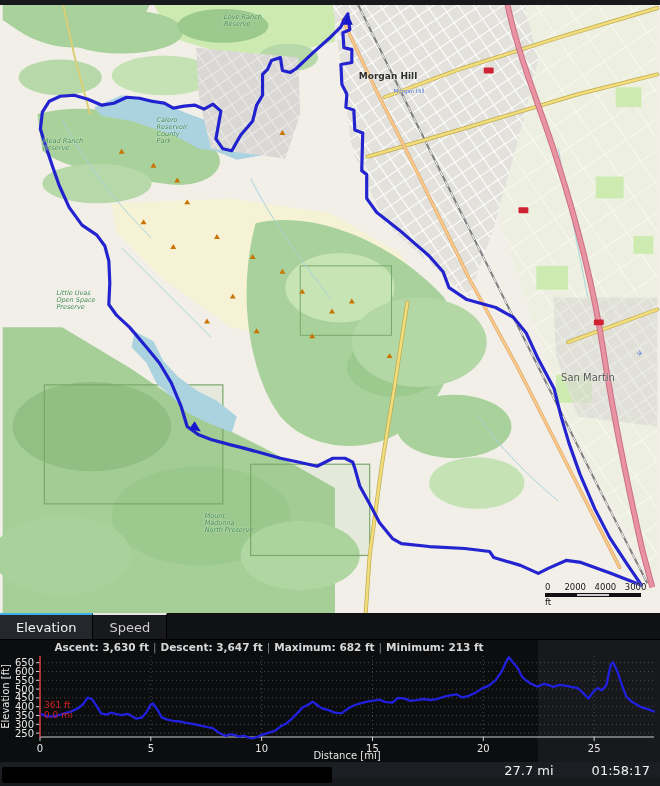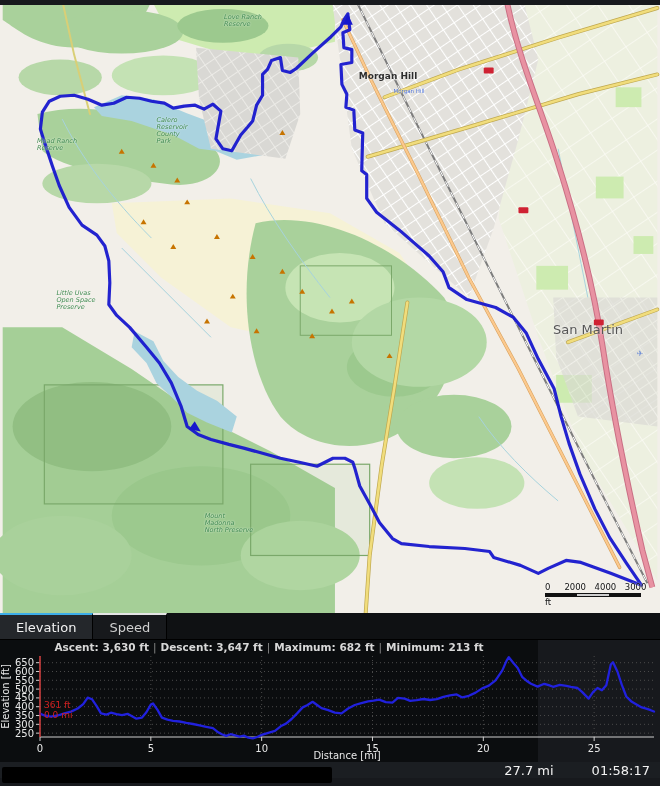--- a/index.html
+++ b/index.html
@@ -6,21 +6,21 @@
   *{box-sizing:border-box;}
   .app{width:660px;height:786px;position:relative;background:#17191d;
        font-family:"DejaVu Sans","Liberation Sans",sans-serif;overflow:hidden;}
   .top-strip{height:5px;background:#17191d;}
   
   .map-wrap{position:relative;width:660px;height:608px;background:#f2efe9;overflow:hidden;}
   .map-wrap svg{position:absolute;left:0;top:0;}
   .map-labels{position:absolute;left:0;top:0;width:100%;height:100%;pointer-events:none;}
   .map-label{position:absolute;transform:translate(-50%,-50%);white-space:pre;text-align:left;line-height:1.1;}
   .lbl-city{font-size:9px;color:#2d2d2d;font-weight:bold;text-shadow:0 0 2px #fff;}
-  .lbl-town{font-size:13px;color:#555;text-shadow:0 0 2px #fff;}
+  .lbl-town{font-size:10px;color:#555;text-shadow:0 0 2px #fff;margin-top:47px;}
   .lbl-station{font-size:5.5px;color:#4a6fd8;text-shadow:0 0 2px #fff;}
   .lbl-preserve{font-size:6.5px;color:#3f8a4f;font-style:italic;text-shadow:0 0 2px #fff;}
   .plane{position:absolute;font-size:8px;color:#7291d8;transform:translate(-50%,-50%);}
   
   .scalebar{position:absolute;width:96px;font-size:8.5px;color:#111;}
   .scalebar .nums{display:flex;justify-content:space-between;text-shadow:0 0 2px #fff;margin-bottom:1px;}
   .scalebar .nums span{transform:translateX(25%);}
   .scalebar .nums span:first-child{transform:none;}
   .scalebar .bar{height:4px;border:1px solid #111;background:#111;position:relative;}
   .scalebar .bar .mid{position:absolute;left:33.3%;width:33.4%;top:0;bottom:0;background:#cfcfcf;}
@@ -170,21 +170,21 @@
           <path d="M0,-7 L5,4 L-5,4 Z" fill="#1717cd" transform="translate(348,21) rotate(0)"></path>
           <path d="M0,-7 L5,4 L-5,4 Z" fill="#1717cd" transform="translate(194,431) rotate(125)"></path>
         </g>
     </svg>
 
     <div class="map-labels" id="map-labels">
         <div class="map-label lbl-city" style="left: 388px; top: 72px;">Morgan Hill</div>
         <div class="map-label lbl-station" style="left: 409px; top: 86px;">Morgan Hill</div>
         <div class="map-label lbl-preserve" style="left: 243px; top: 16px;">Love Ranch
 Reserve</div>
-        <div class="map-label lbl-preserve" style="left: 57px; top: 140px; font-style: italic;">Mead Ranch
+        <div class="map-label lbl-preserve" style="left: 63px; top: 140px; font-style: italic;">Mead Ranch
 Reserve</div>
         <div class="map-label lbl-preserve" style="left: 172px; top: 126px;">Calero
 Reservoir
 County
 Park</div>
         <div class="map-label lbl-preserve" style="left: 76px; top: 296px;">Little Uvas
 Open Space
 Preserve</div>
         <div class="map-label lbl-preserve" style="left: 229px; top: 519px;">Mount
 Madonna

